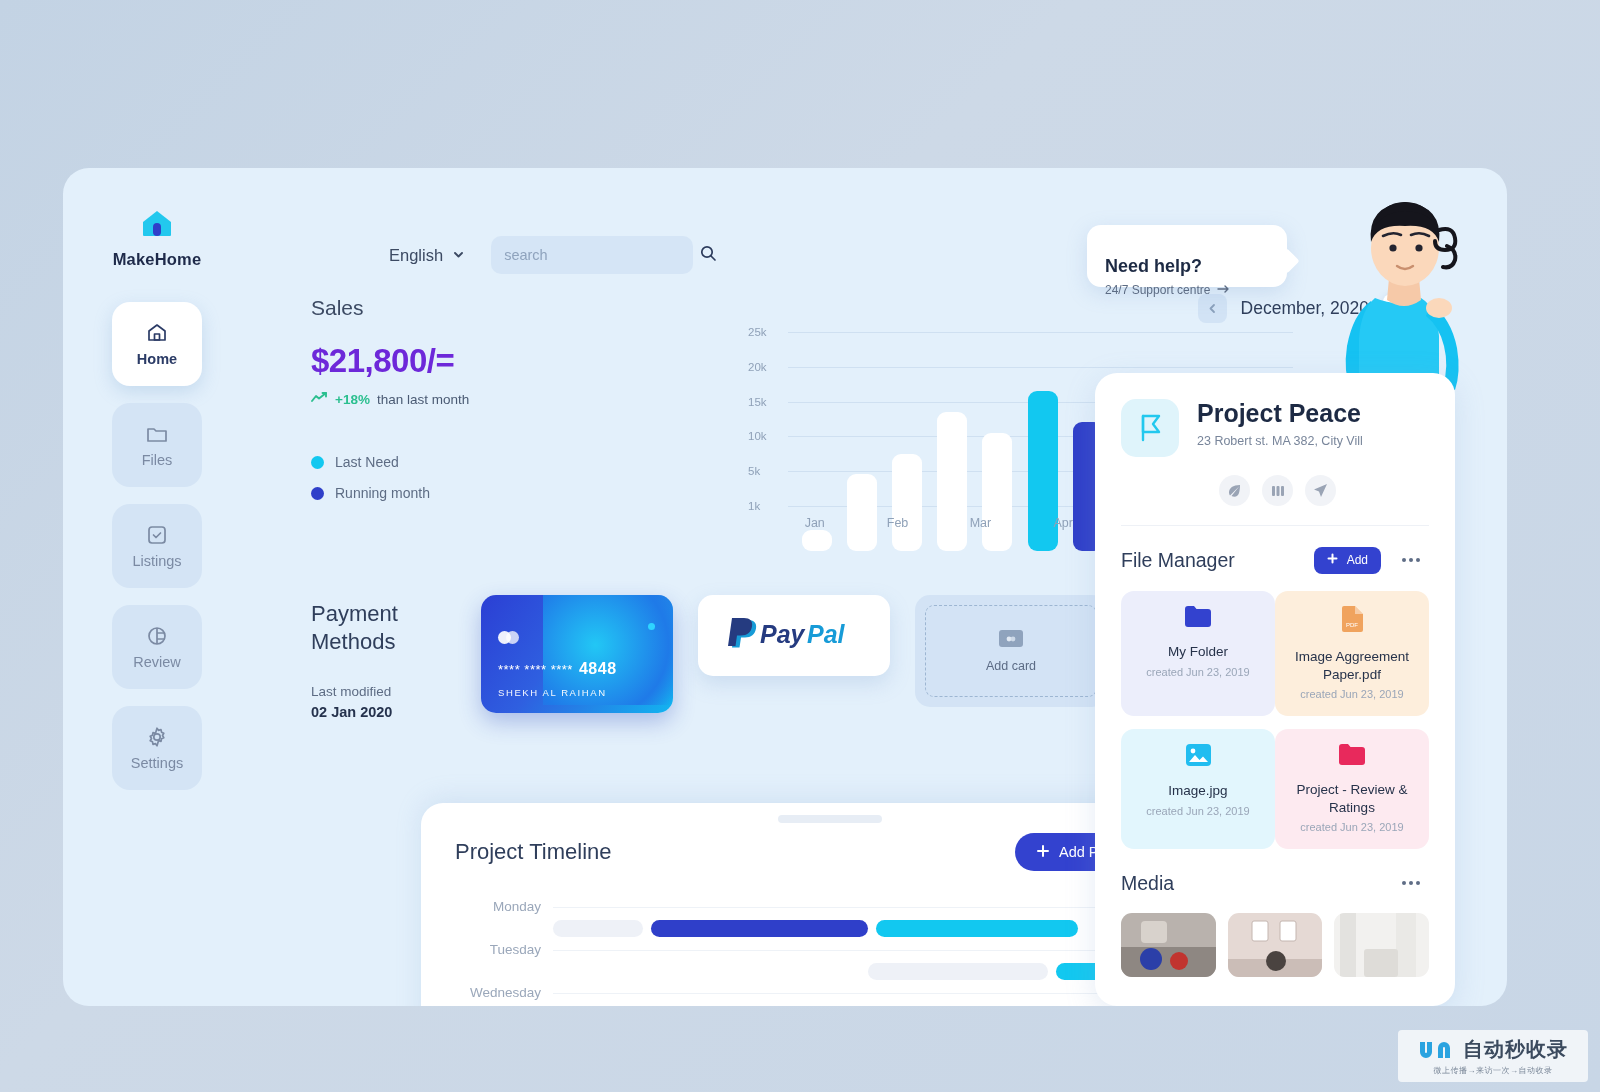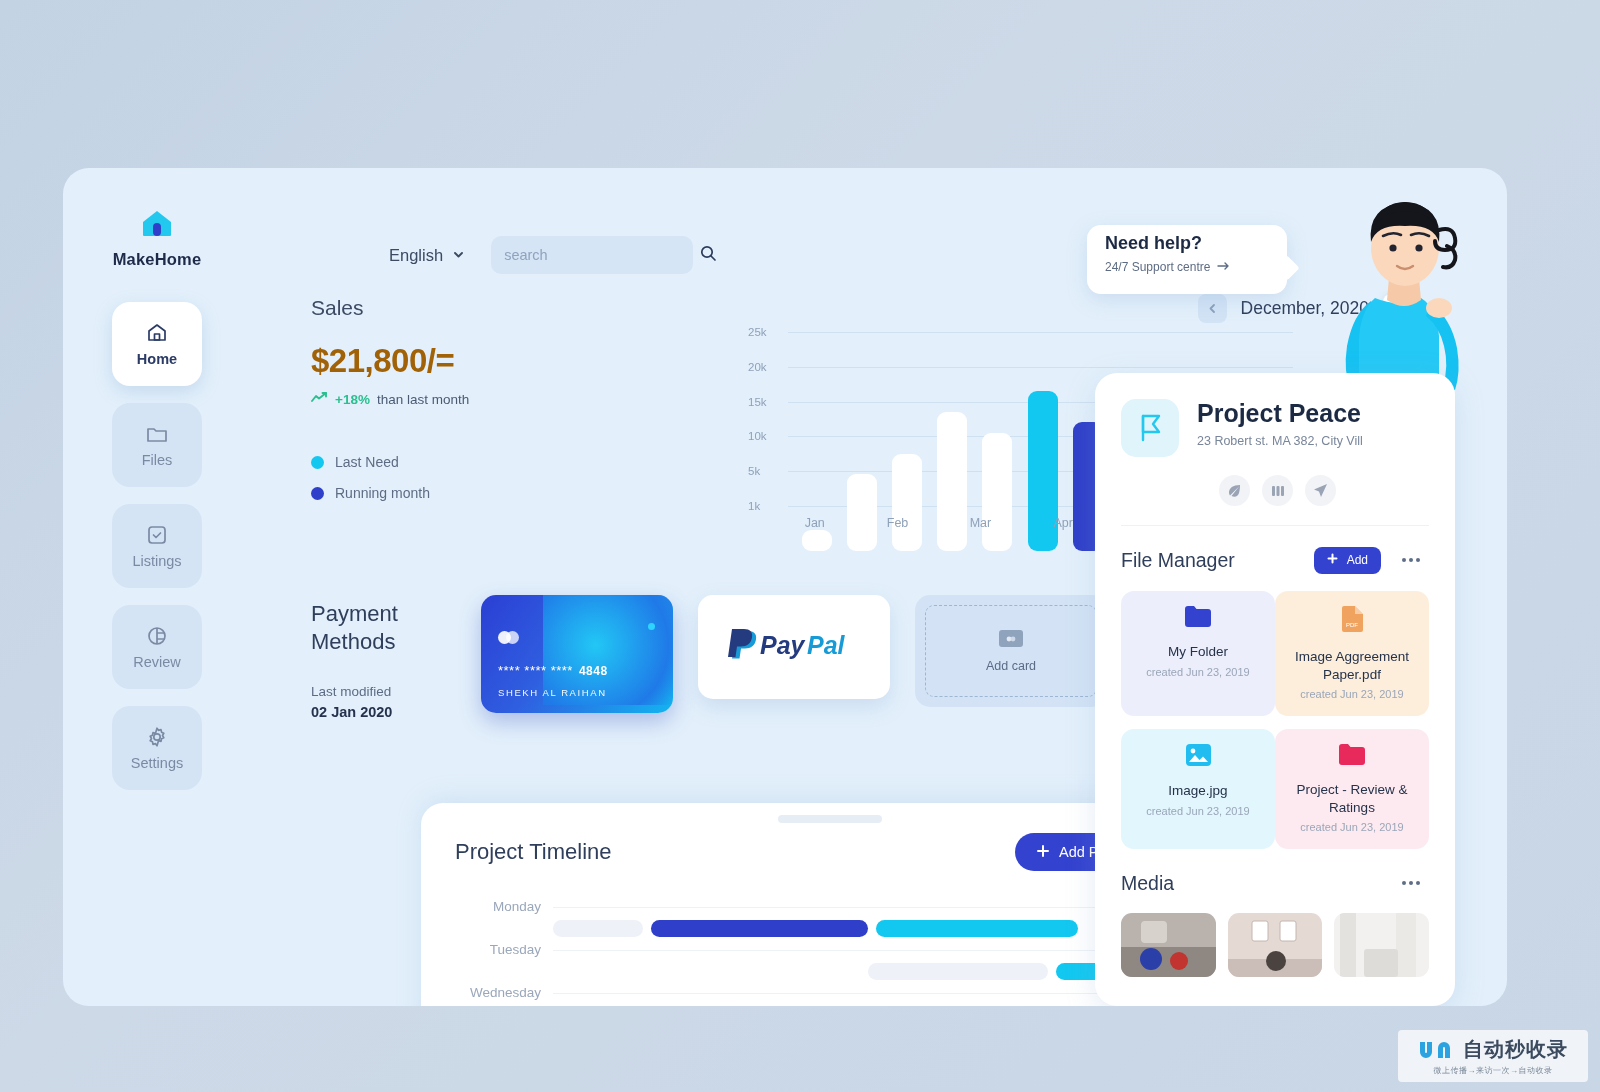--- a/index.html
+++ b/index.html
@@ -43,21 +43,21 @@
   }
   .search-box input {
     flex: 1; border: none; background: transparent; outline: none;
     font-size: 14.5px; color: #3c4a63; font-family: inherit;
   }
   .search-box input::placeholder { color: #8fa3bd; }
 
   
   .sales-sec { position: relative; padding: 22px 16px 0 60px; }
   .sales-title { font-size: 21px; color: #3c4a63; font-weight: 500; }
-  .sales-amount { font-size: 33px; font-weight: bold; color: #a16207; margin-top: 22px; letter-spacing: -.5px; }
+  .sales-amount { font-size: 33px; font-weight: bold; color: #6d28d9; margin-top: 22px; letter-spacing: -.5px; }
   .sales-delta { display: flex; align-items: center; gap: 7px; margin-top: 11px; font-size: 13.5px; color: #4a5a73; }
   .delta-pct { color: #2bbf8f; font-weight: 600; }
   .legend { margin-top: 47px; display: flex; flex-direction: column; gap: 15px; }
   .legend-row { display: flex; align-items: center; gap: 11px; font-size: 14px; color: #5d6c84; }
   .dot { width: 13px; height: 13px; border-radius: 50%; }
 
   
   .date-nav { position: absolute; right: 95px; top: 20px; display: flex; align-items: center; gap: 14px; }
   .date-btn {
     width: 29px; height: 29px; border-radius: 8px; display: flex;
@@ -88,24 +88,24 @@
     background: linear-gradient(125deg,#2b3fd4 0%,#2f5fe0 42%,#12b5f0 100%);
     box-shadow: 0 9px 22px rgba(40,70,190,.3);
   }
   .cc-blob { position: absolute; width: 150px; height: 150px; right: -20px; top: -40px;
     background: radial-gradient(circle at 35% 60%, #22c7f5 0%, #1f7ae8 55%, rgba(43,63,212,0) 72%); }
   .cc-chip { position: absolute; left: 17px; top: 36px; display: flex; }
   .cc-circ { width: 13px; height: 13px; border-radius: 50%; background: rgba(255,255,255,.92); }
   .cc-circ:nth-child(2) { margin-left: -5px; background: rgba(255,255,255,.75); }
   .cc-dot { position: absolute; right: 18px; top: 28px; width: 7px; height: 7px; border-radius: 50%; background: #2ed4ff; }
   .cc-num { position: absolute; left: 17px; bottom: 35px; color: #fff; font-size: 13px; letter-spacing: .5px; display:flex; align-items:baseline; gap:6px;}
-  .cc-num b { font-size: 12px; font-weight: 600; }
+  .cc-num b { font-size: 16px; font-weight: 600; }
   .cc-name { position: absolute; left: 17px; bottom: 15px; color: rgba(255,255,255,.95); font-size: 9.5px; letter-spacing: 1.6px; }
   .paypal-card {
-    width: 192px; height: 104px; border-radius: 15px; background: #fff;
+    width: 192px; height: 81px; border-radius: 15px; background: #fff;
     display: flex; align-items: center; justify-content: center;
     box-shadow: 0 8px 20px rgba(130,165,210,.25);
   }
   .addcard {
     width: 192px; height: 112px; border-radius: 15px; background: #d3e3f5;
     display: flex; align-items: center; justify-content: center;
   }
   .addcard-inner {
     width: 172px; height: 92px; border: 1.6px dashed #9db6d2; border-radius: 9px;
     display: flex; flex-direction: column; align-items: center; justify-content: center; gap: 8px;
@@ -136,22 +136,22 @@
   .tl-rows { margin-top: 28px; }
   .tl-row { position: relative; height: 43px; }
   .tl-day { position: absolute; left: 0; top: 0; width: 86px; text-align: right;
     font-size: 13.5px; color: #9aa7ba; }
   .tl-track { position: absolute; left: 98px; right: 0; top: 8px; height: 1px; background: #eef2f7; }
   .tl-bar { position: absolute; height: 17px; border-radius: 9px; top: 21px; }
 
   
   .right { position: absolute; right: 0; top: 0; width: 420px; height: 100%; }
   .help-bubble {
-    position: absolute; left: 0; top: 57px; width: 200px; height: 69px;
-    background: #fff; border-radius: 14px; padding: 8px 18px;
+    position: absolute; left: 0; top: 57px; width: 200px; height: 58px;
+    background: #fff; border-radius: 14px; padding: 31px 18px;
     box-shadow: 0 6px 20px rgba(130,165,210,.25);
   }
   .help-title { font-size: 18px; color: #1d2a44; font-weight: bold; }
   .help-sub { margin-top: 6px; font-size: 12px; color: #5d6c84; display: flex; align-items: center; gap: 7px; }
   .bubble-tail { position: absolute; right: -9px; bottom: 17px; width: 18px; height: 18px;
     background: #fff; transform: rotate(45deg); border-radius: 3px; }
 
   .person { position: absolute; right: 26px; top: 18px; width: 150px; height: 215px; }
 
   .panel {

